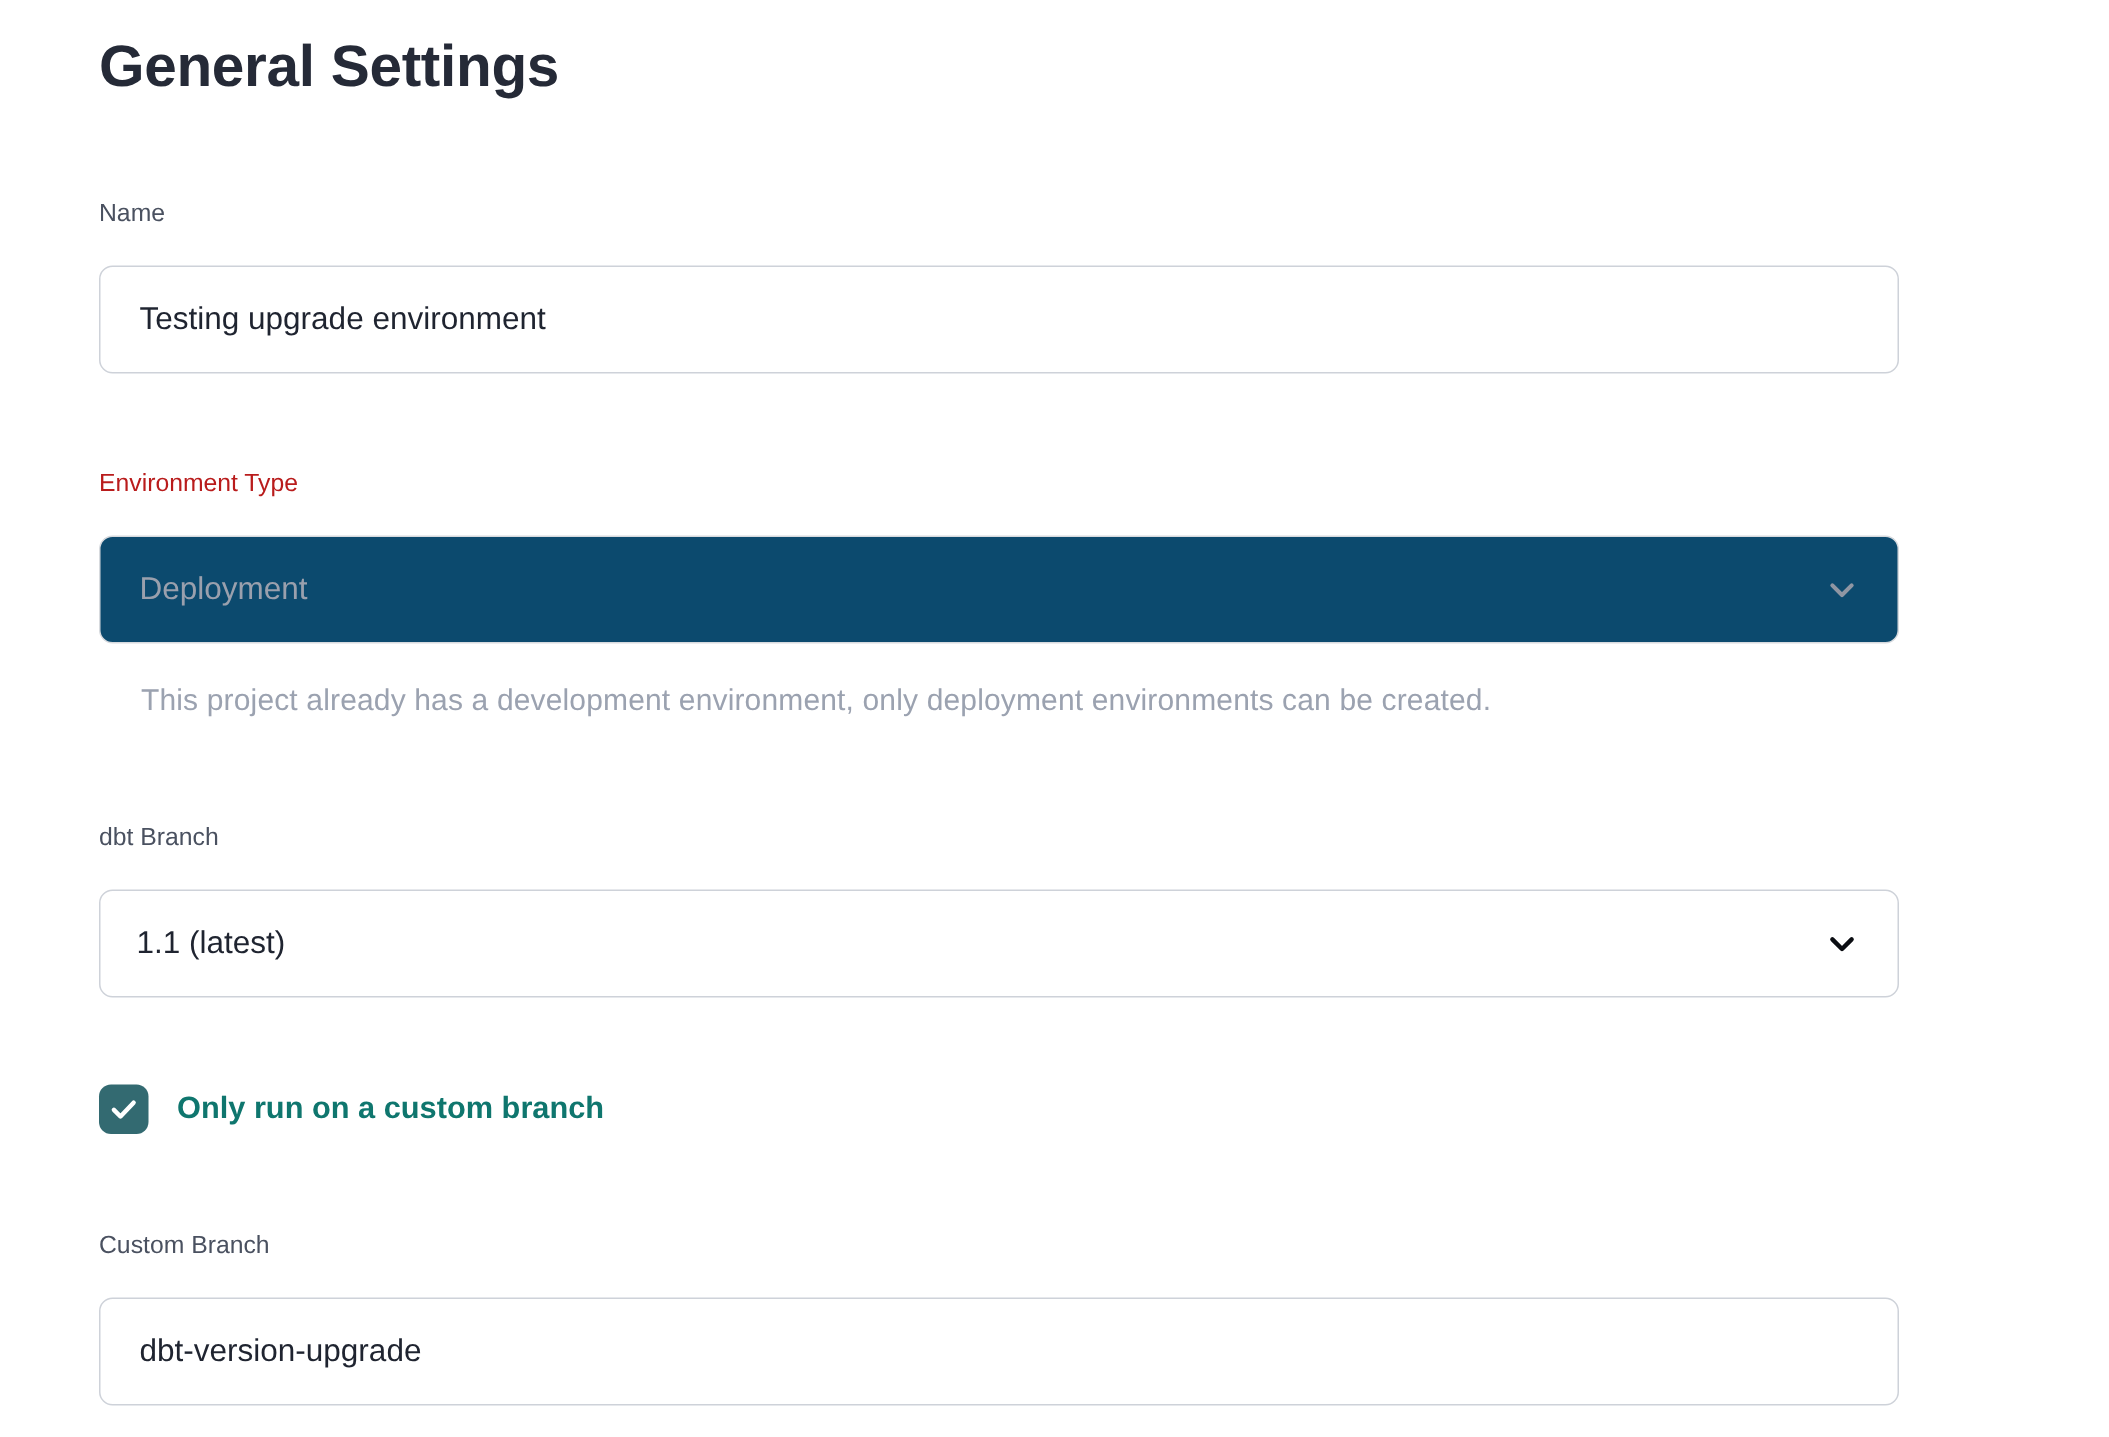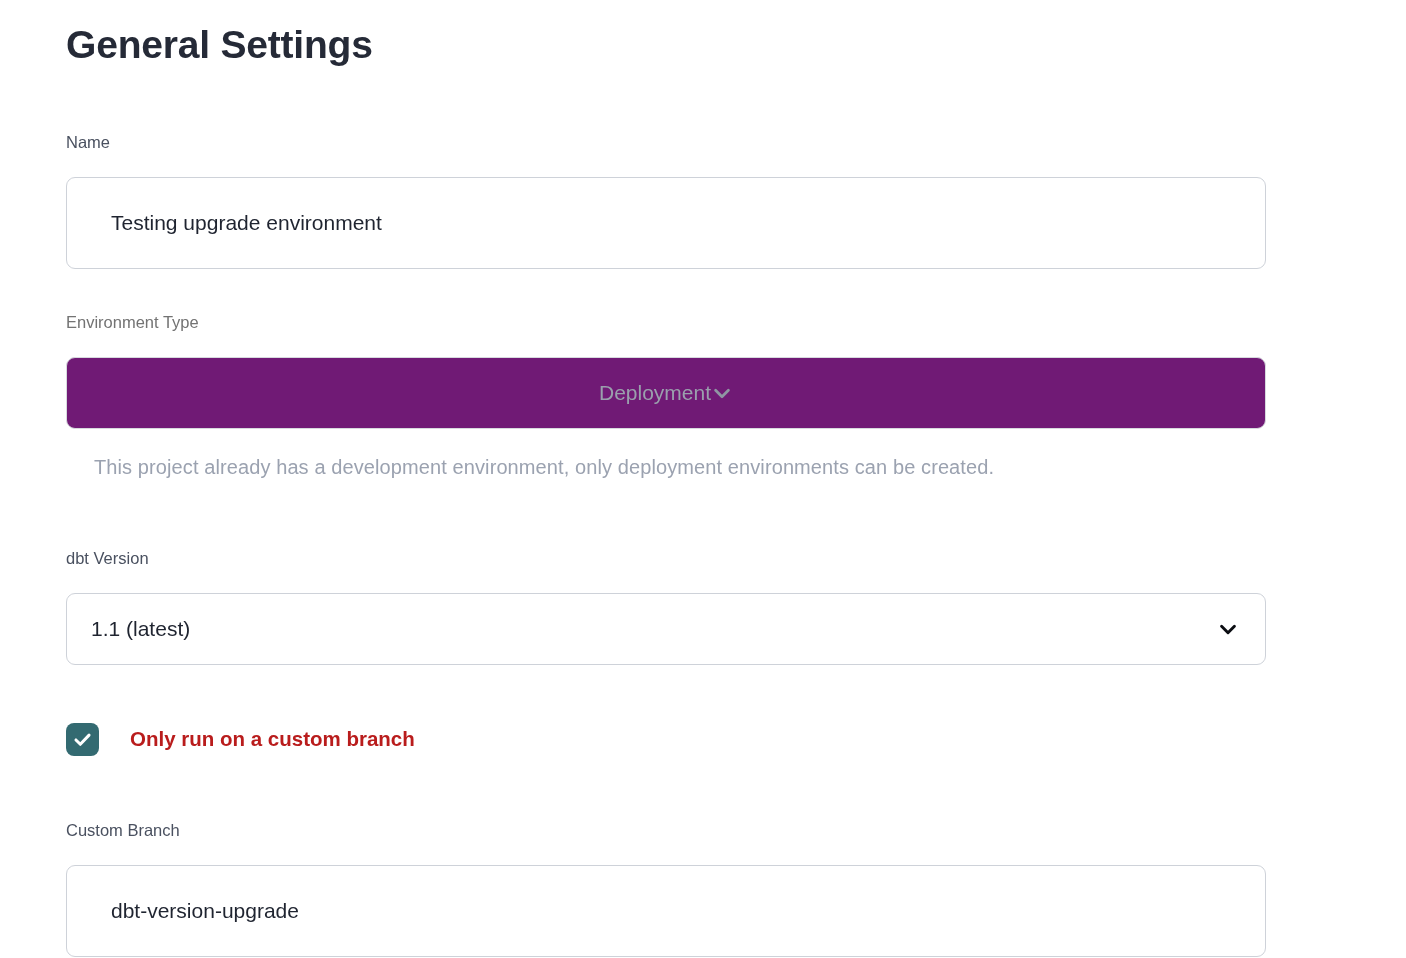--- a/index.html
+++ b/index.html
@@ -37,34 +37,34 @@
   
   .field-label {
     position: absolute;
     left: 66px;
     font-size: 16.5px;
     font-weight: 400;
     color: #4a5160;
     line-height: 22px;
   }
   .field-label.is-disabled {
-    color: #737373;
+    color: #b91c1c;
   }
 
   .text-input {
     position: absolute;
     left: 66px;
     width: 1200px;
-    height: 92px;
+    height: 72px;
     background: #ffffff;
     border: 1.6px solid #ced2d9;
     border-radius: 9px;
     display: flex;
     align-items: center;
-    padding: 0 44px;
+    padding: 0 26px;
     font-size: 21px;
     color: #1f2430;
     font-family: "Liberation Sans", sans-serif;
   }
   .text-input .value {
     font-size: 21px;
     color: #1f2430;
     line-height: 26px;
   }
 
@@ -80,23 +80,22 @@
     align-items: center;
     justify-content: space-between;
     padding: 0 26px;
   }
   .select-box .value {
     font-size: 21px;
     color: #1f2430;
     line-height: 26px;
   }
   .select-box.is-disabled {
-    background: #701a75;
+    background: #0c4a6e;
     border-color: #d7dade;
-    justify-content: center;
   }
   .select-box.is-disabled .value {
     color: #9aa0ad;
   }
 
   .chevron {
     width: 22px;
     height: 22px;
     display: inline-block;
     flex: 0 0 auto;
@@ -126,24 +125,24 @@
     height: 33px;
     border-radius: 8px;
     background: #336a71;
     display: flex;
     align-items: center;
     justify-content: center;
     flex: 0 0 auto;
   }
   .checkbox svg { display: block; }
   .checkbox-label {
-    margin-left: 31px;
+    margin-left: 19px;
     font-size: 20.5px;
     font-weight: 700;
-    color: #b91c1c;
+    color: #0f766e;
     line-height: 26px;
     white-space: nowrap;
   }
 </style>
 </head>
 <body>
 
 <div class="page">
 
   <div class="page-title">General Settings</div>
@@ -157,21 +156,21 @@
   <div class="select-box is-disabled" style="top:357px;">
     <span class="value">Deployment</span>
     <span class="chevron">
       <svg width="22" height="22" viewBox="0 0 24 24" fill="none" stroke="#8f96a3" stroke-width="3" stroke-linecap="round" stroke-linejoin="round">
         <polyline points="5,9 12,16 19,9"></polyline>
       </svg>
     </span>
   </div>
   <div class="help-text" style="top:454px;margin-left:28px;">This project already has a development environment, only deployment environments can be created.</div>
 
-  <div class="field-label" style="top:547px;">dbt Version</div>
+  <div class="field-label" style="top:547px;">dbt Branch</div>
   <div class="select-box" style="top:593px;padding-left:24px;">
     <span class="value">1.1 (latest)</span>
     <span class="chevron">
       <svg width="22" height="22" viewBox="0 0 24 24" fill="none" stroke="#0b0d12" stroke-width="3.2" stroke-linecap="round" stroke-linejoin="round">
         <polyline points="5,9 12,16 19,9"></polyline>
       </svg>
     </span>
   </div>
 
   <div class="checkbox-row">

